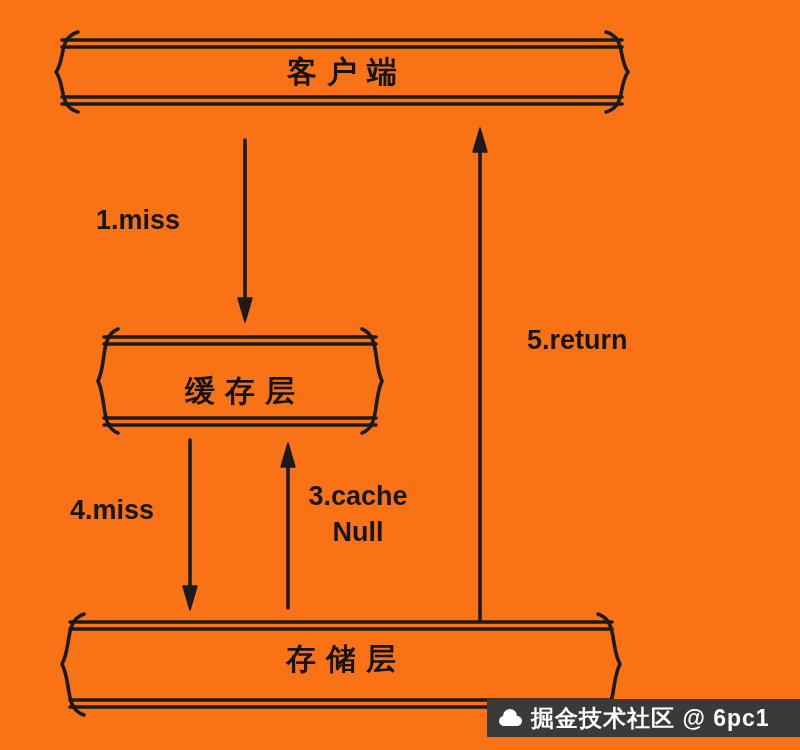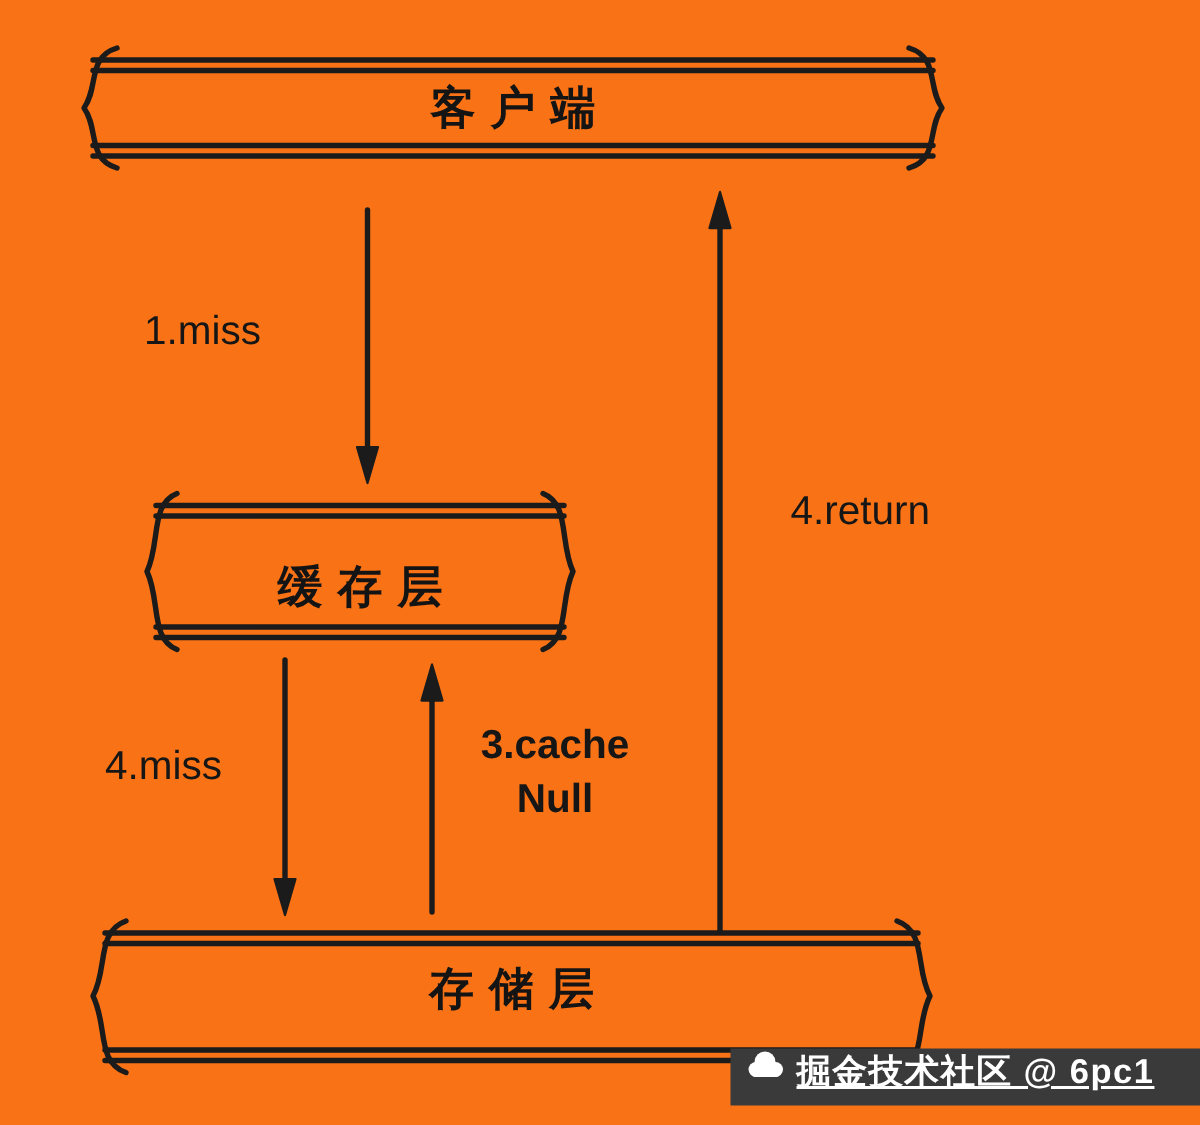--- a/index.html
+++ b/index.html
@@ -39,44 +39,43 @@
     letter-spacing:10px;
     padding-left:10px; 
     box-sizing:border-box;
   }
   .node-client-label{left:62px;top:41px;width:560px;height:62px;}
   .node-cache-label{left:104px;top:345px;width:272px;height:92px;}
   .node-storage-label{left:70px;top:630px;width:542px;height:58px;}
   .edge-label{
     position:absolute;
     font-size:27px;
-    font-weight:400;
+    font-weight:700;
     color:#161616;
     white-space:nowrap;
   }
   .edge-label-1{left:96px;top:205px;}
   .edge-label-2{left:70px;top:495px;}
   .edge-label-4{left:527px;top:325px;}
   .edge-label-3{
-    left:300px;top:478px;width:140px;
+    left:288px;top:478px;width:140px;
     text-align:center;line-height:36px;
     position:absolute;font-size:27px;font-weight:600;color:#161616;
   }
   .watermark{
     position:absolute;
     left:487px;top:699px;right:0;height:38px;
     background:#3a3a3a;
-    display:flex;
+    display:flex;align-items:center;
     color:#ffffff;
     font-size:23px;
     font-weight:700;
     padding-left:8px;
     box-sizing:border-box;
     z-index:5;
-    text-decoration:underline;
   }
   .watermark .cloud{
     width:30px;height:22px;
     margin-right:6px;
     flex:0 0 auto;
   }
   .watermark-text{
     white-space:nowrap;
     letter-spacing:1px;
   }
@@ -145,21 +144,21 @@
   <div class="node-label node-storage-label">
     <span>存储层</span>
   </div>
 
   <div class="edge-label edge-label-1">1.miss</div>
   <div class="edge-label edge-label-2">4.miss</div>
   <div class="edge-label-3">
     <div>3.cache</div>
     <div>Null</div>
   </div>
-  <div class="edge-label edge-label-4">4.return</div>
+  <div class="edge-label edge-label-4">5.return</div>
 
   <div class="watermark">
     <svg class="cloud" viewBox="0 0 30 22" aria-hidden="true">
       <circle cx="9" cy="14" r="5" fill="#ffffff"></circle>
       <circle cx="15" cy="9" r="7" fill="#ffffff"></circle>
       <circle cx="22" cy="14" r="5" fill="#ffffff"></circle>
       <rect x="6" y="12" width="19" height="7" rx="3" fill="#ffffff"></rect>
     </svg>
     <span class="watermark-text">掘金技术社区 @ 6pc1</span>
   </div>

